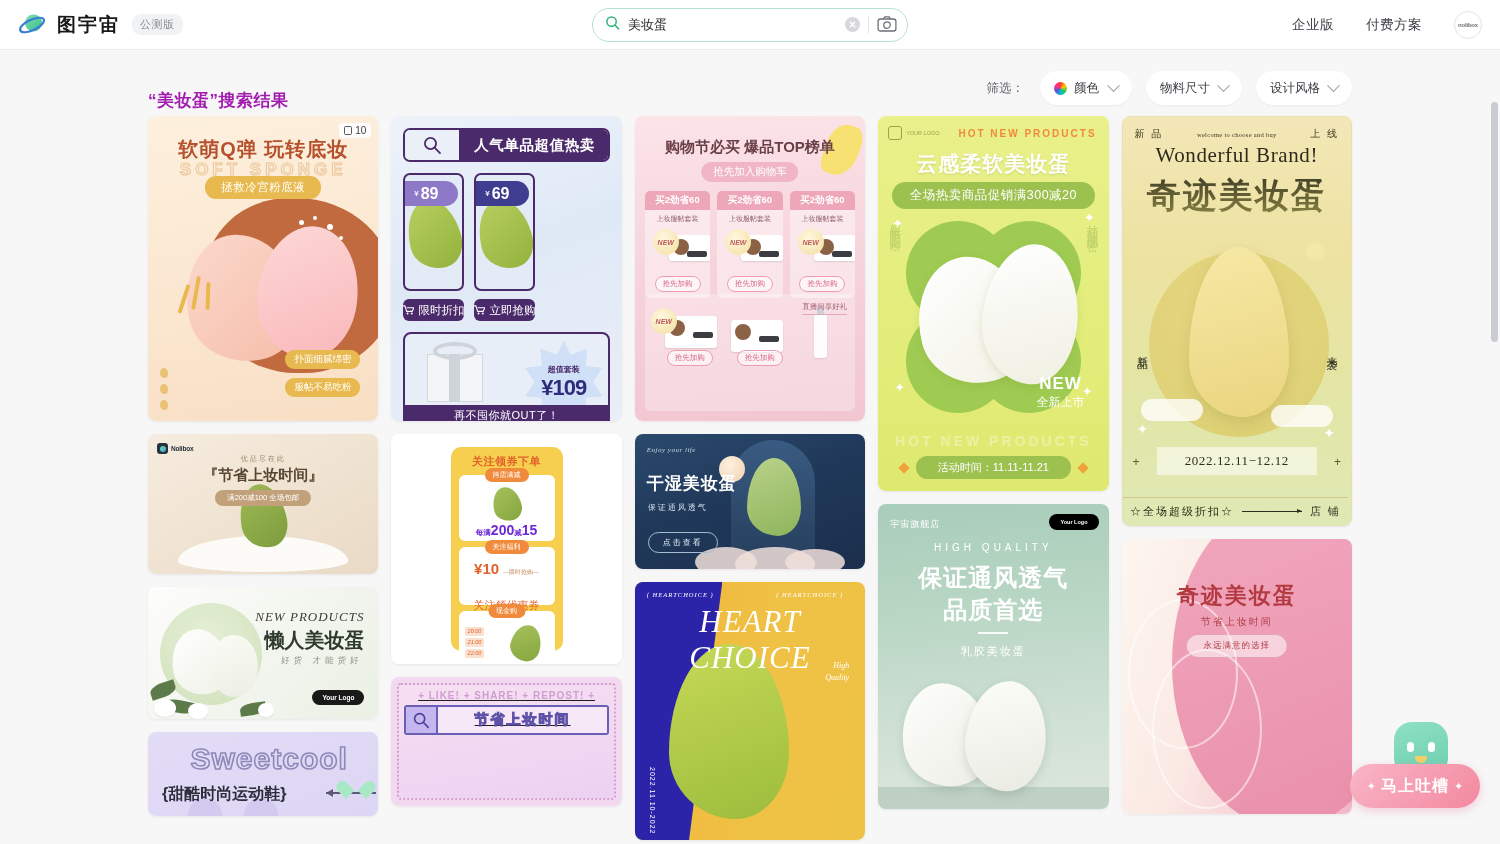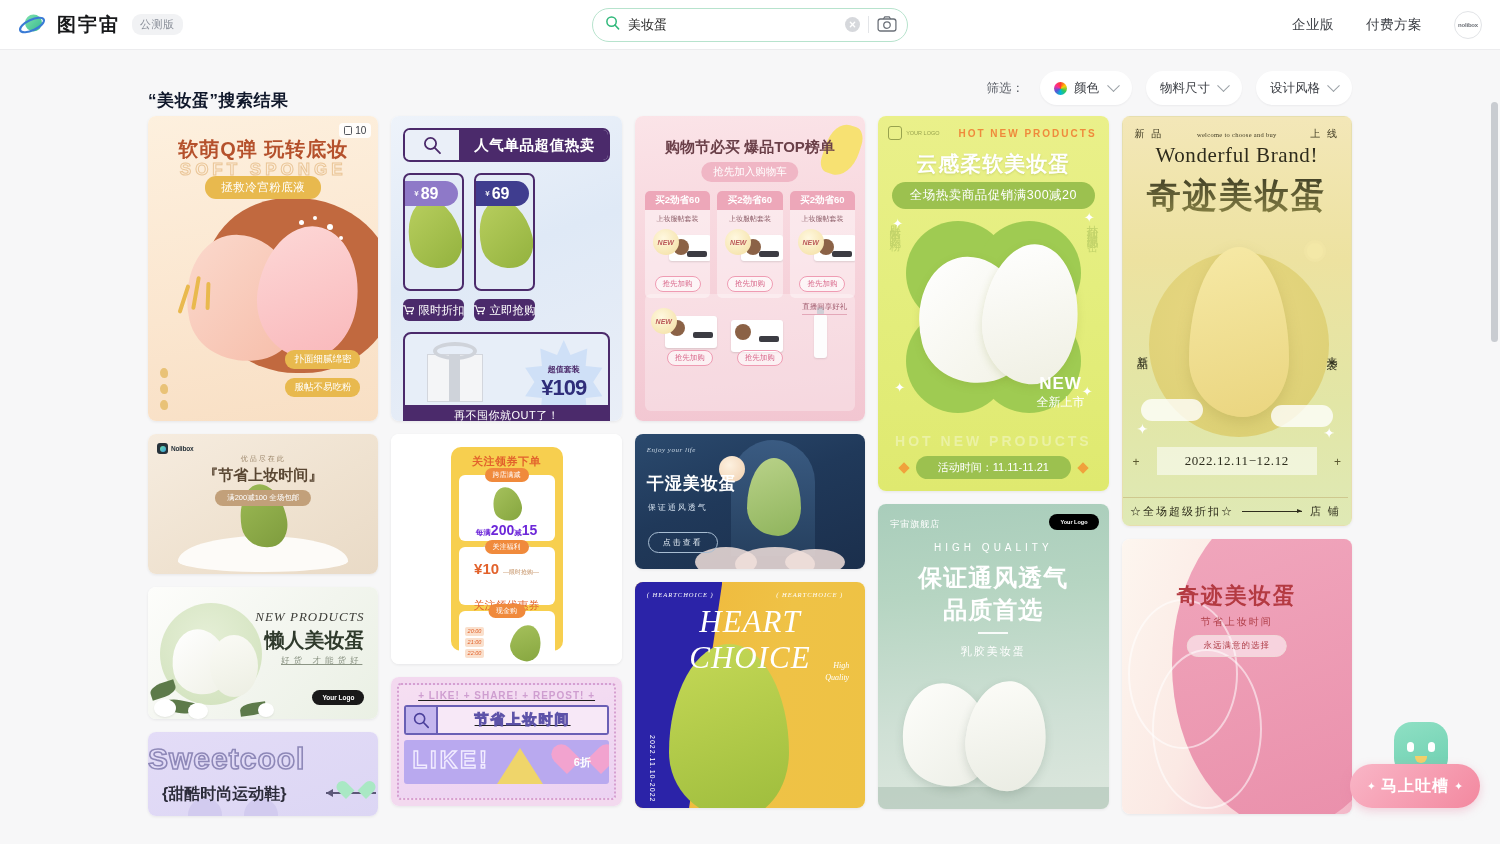--- a/index.html
+++ b/index.html
@@ -63,21 +63,21 @@
     display: flex; align-items: center; justify-content: center;
     font-size: 6px; font-weight: bold; color: #6d7177; letter-spacing: -0.2px;
     cursor: pointer; overflow: hidden;
   }
 
   
   .content { padding: 0 148px; position: relative; height: 794px; overflow: hidden; }
   .toolbar {
     display: flex; align-items: center; height: 66px; padding-top: 10px;
   }
-  .page-title { font-size: 17px; font-weight: bold; color: #0f172a; letter-spacing: .5px; margin-top: 24px; }
+  .page-title { font-size: 17px; font-weight: bold; color: #a21caf; letter-spacing: .5px; margin-top: 24px; }
   .filters { margin-left: auto; display: flex; align-items: center; gap: 14px; }
   .filters-label { font-size: 12.5px; color: #5c6068; margin-right: 2px; }
   .filter-pill {
     height: 34px; background: #fff; border-radius: 17px;
     display: flex; align-items: center; gap: 9px; padding: 0 14px;
     font-size: 12.5px; color: #3a3d43; cursor: pointer;
     box-shadow: 0 1px 2px rgba(20,20,30,.05);
     min-width: 92px; justify-content: space-between;
   }
   .filter-pill .fl { display: flex; align-items: center; gap: 7px; }
@@ -284,21 +284,21 @@
   .c7 .circ { position:absolute; left:12px; top:16px; width:102px; height:102px; border-radius:50%;
         background:radial-gradient(circle at 45% 35%,#e5efd6,#cfe0ba);}
   .c7 .e1 { position:absolute; left:24px; top:42px; width:56px; height:66px;
         background:linear-gradient(150deg,#ffffff,#f0f1e7); border-radius:50% 50% 44% 56% / 58% 58% 42% 42%;
         transform:rotate(-12deg);}
   .c7 .e2 { position:absolute; left:62px; top:48px; width:48px; height:62px;
         background:linear-gradient(160deg,#fbfbf6,#eceee2); border-radius:50%;}
   .c7 .np { position:absolute; right:14px; top:22px; font-size:13px; font-style:italic;
         font-family:"Liberation Serif",serif; color:#3b3b36; letter-spacing:1px;}
   .c7 .t { position:absolute; right:14px; top:40px; font-size:20px; font-weight:bold; color:#2f3a2c;}
-  .c7 .sl { position:absolute; right:16px; top:68px; font-size:8.5px; color:#8c9585; letter-spacing:4px;text-decoration:underline;}
+  .c7 .sl { position:absolute; right:16px; top:68px; font-size:8.5px; color:#8c9585; letter-spacing:4px;}
   .c7 .yl { position:absolute; right:14px; bottom:14px; background:#191919; color:#fff; font-size:6.5px;
         border-radius:10px; padding:4px 10px; font-weight:bold;}
   .c7 .leaf { position:absolute; background:#5d7a4a; border-radius:50% 0 50% 0;}
   .c7 .flower { position:absolute; background:#fff; border-radius:50%; box-shadow:0 1px 2px rgba(0,0,0,.08);}
 
   
   .c8 { height: 230px; background: #fff; display:flex; align-items:center; justify-content:center;}
   .c8 .sheet { width:112px; height:204px; background:#f7cf4f; border-radius:10px; position:relative; padding:7px 8px;}
   .c8 .hh { text-align:center; font-size:11px; font-weight:bold; color:#e2622c; letter-spacing:.5px;}
   .c8 .blk { background:#fff; border-radius:6px; margin-top:6px; position:relative; }
@@ -331,21 +331,21 @@
         padding:4px 14px; border-radius:11px; letter-spacing:2px;}
   .c9 .arch { position:absolute; left:96px; top:6px; width:84px; height:116px; border-radius:42px 42px 0 0;
         background:linear-gradient(180deg,#3a5b82,#26405f);}
   .c9 .moon { position:absolute; left:84px; top:22px; width:26px; height:26px; border-radius:50%;
         background:radial-gradient(circle at 40% 35%,#fdf1e0,#f0cfae);}
   .c9 .sp { position:absolute; left:112px; top:24px; width:54px; height:78px;
         background:linear-gradient(160deg,#b9d289,#8fb45c); border-radius:50% 50% 42% 58% / 64% 64% 36% 36%;}
   .c9 .cld { position:absolute; background:rgba(241,223,219,.85); border-radius:50%;}
 
   
-  .c10 { height: 226px; background: linear-gradient(100deg,#f0b638 0%,#efc246 60%,#eec244 100%); }
+  .c10 { height: 258px; background: linear-gradient(100deg,#f0b638 0%,#efc246 60%,#eec244 100%); }
   .c10 .blue { position:absolute; left:0; top:0; width:38%; height:100%; background:#2b23a8;
         clip-path: polygon(0 0,100% 0,62% 100%,0 100%); }
   .c10 .lbl1 { position:absolute; left:12px; top:9px; font-size:6.5px; color:#fff; letter-spacing:1px;
         font-family:"Liberation Serif",serif; font-style:italic;}
   .c10 .lbl2 { position:absolute; right:22px; top:9px; font-size:6.5px; color:#fff; letter-spacing:1px;
         font-family:"Liberation Serif",serif; font-style:italic;}
   .c10 .big { position:absolute; left:0; right:0; top:22px; text-align:center; font-size:31px; color:#fff;
         font-family:"Liberation Serif",serif; font-style:italic; letter-spacing:1px;}
   .c10 .hq { position:absolute; right:16px; top:78px; font-size:8px; color:#fff; text-align:right;
         font-family:"Liberation Serif",serif; font-style:italic; line-height:1.5;}
@@ -383,21 +383,21 @@
         color:#b43a42; font-family:"Liberation Serif",serif; letter-spacing:2px;}
   .c12 .s { position:absolute; top:76px; left:0; right:0; text-align:center; font-size:10px; color:#b03f49;
         letter-spacing:2px; font-family:"Liberation Serif",serif;}
   .c12 .pill { position:absolute; top:96px; left:50%; transform:translateX(-50%); border:1px solid #f0d9d9;
         background:rgba(255,255,255,.55); color:#b03f49; font-size:8.5px; padding:4px 16px; border-radius:11px;
         white-space:nowrap; letter-spacing:1px;}
   .c12 .helix { position:absolute; border:2px solid rgba(255,255,255,.55); border-radius:50%;}
 
   
   .c13 { height: 84px; background: linear-gradient(160deg,#e3dcf7 0%,#dcd6f4 100%); }
-  .c13 .sw { position:absolute; top:10px; left:0; right:0; text-align:left; font-size:30px; font-weight:bold;
+  .c13 .sw { position:absolute; top:10px; left:12px; right:0; text-align:center; font-size:30px; font-weight:bold;
         color:transparent; -webkit-text-stroke:1.6px #8e88b8; letter-spacing:1px; font-family:"Liberation Sans",sans-serif;}
   .c13 .cn { position:absolute; top:52px; left:14px; font-size:16px; font-weight:bold; color:#2c2c3a;}
   .c13 .arr { position:absolute; top:60px; left:178px; width:50px; height:2px; background:#5c5878;}
   .c13 .arr:before{content:"";position:absolute;left:0;top:-3px;border-right:7px solid #5c5878;
         border-top:4px solid transparent;border-bottom:4px solid transparent;}
   .c13 .heart { position:absolute; top:50px; right:12px; width:20px; height:18px; }
   .c13 .heart i{position:absolute;width:12px;height:17px;background:#a9e8c4;border-radius:8px 8px 0 0;}
   .c13 .heart i:first-child{left:0;transform:rotate(-45deg);transform-origin:0 100%;}
   .c13 .heart i:last-child{right:0;transform:rotate(45deg);transform-origin:100% 100%;}
   .c13 .bub { position:absolute; bottom:-16px; width:34px; height:34px; border-radius:50%; background:#d2cbef;}
@@ -707,29 +707,20 @@
           <div class="top">+ LIKE! + SHARE! + REPOST! +</div>
           <div class="bar">
             <div class="mg">
               <svg width="18" height="18" viewBox="0 0 20 20">
                   <circle cx="8.5" cy="8.5" r="5.6" fill="none" stroke="#4b3f9b" stroke-width="1.8"></circle>
                   <line x1="12.8" y1="12.8" x2="18" y2="18.2" stroke="#4b3f9b" stroke-width="1.8" stroke-linecap="round"></line>
                 </svg>
             </div>
             <div class="tx">节省上妆时间</div>
           </div>
-          <div class="panel">
-            <div class="tri"></div>
-            <div class="like">LIKE!</div>
-            <div class="ph">
-                <i></i>
-                <i></i>
-                <b>6折</b>
-              </div>
-          </div>
         </div>
       </div>
     </div>
 
     <div class="card">
       <div class="poster c3">
         <div class="brush"></div>
         <div class="h">购物节必买 爆品TOP榜单</div>
         <div class="sub">抢先加入购物车</div>
         <div class="row">

